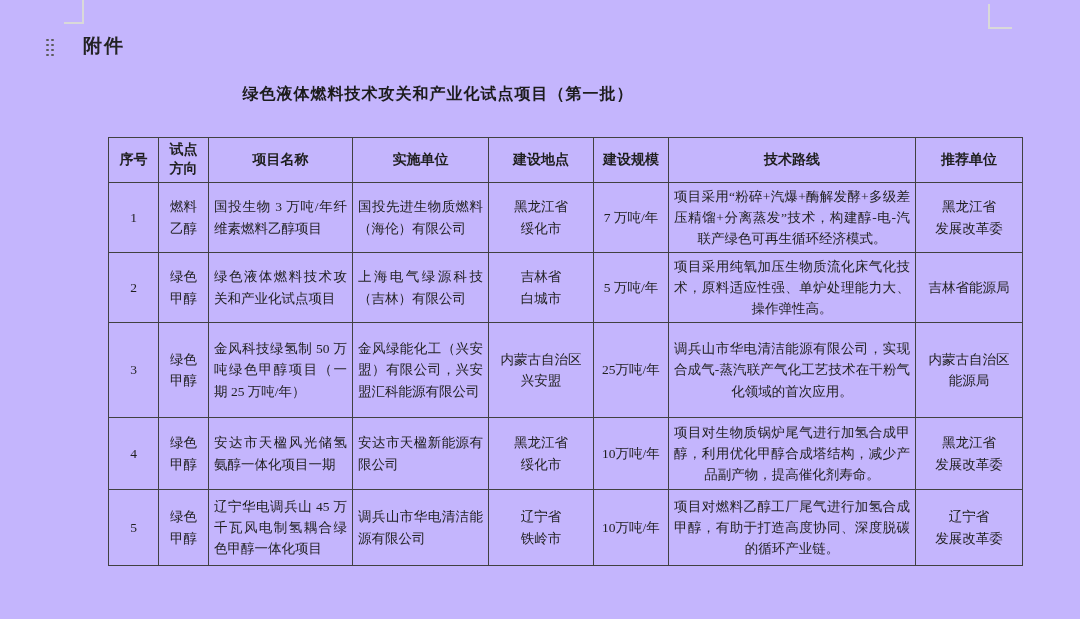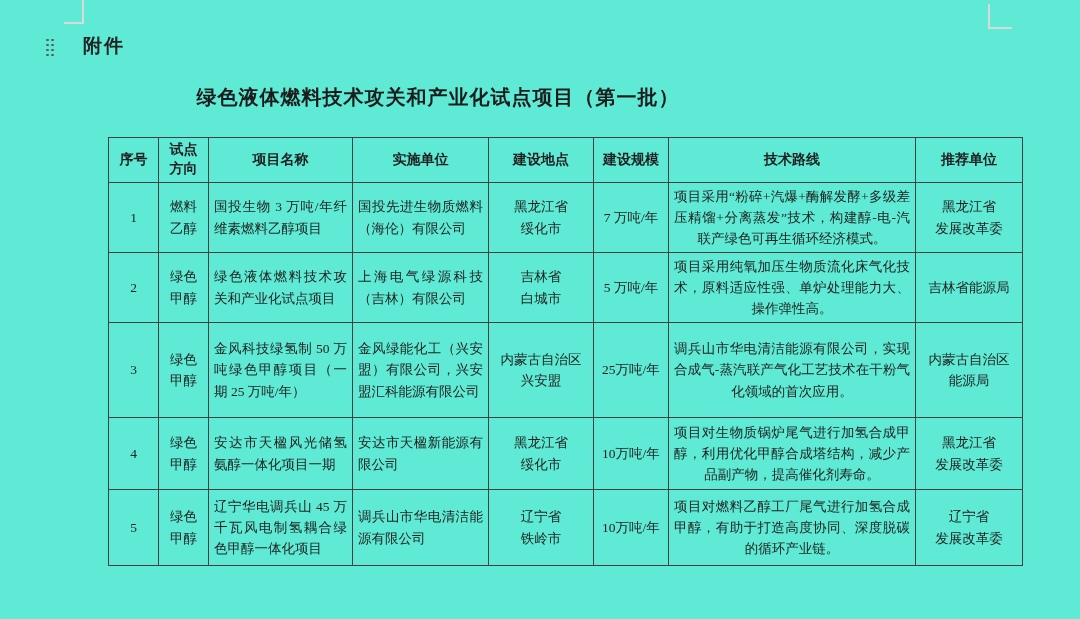--- a/index.html
+++ b/index.html
@@ -1,38 +1,38 @@
 <!DOCTYPE html>
 <html><head>
 <meta charset="utf-8">
 <style>
   * { margin:0; padding:0; box-sizing:border-box; }
   html,body { width:1080px; height:619px; background:#ffffff; overflow:hidden;
               font-family:"Liberation Serif","DejaVu Serif",serif; color:#1f1f1f; }
-  .page { position:relative; width:1080px; height:619px; background:#5eead4; }
+  .page { position:relative; width:1080px; height:619px; background:#c4b5fd; }
 
   
   .corner-mark { position:absolute; }
   .corner-mark.left  { left:64px; top:0;  width:20px; height:24px;
                        border-right:2px solid #d9d9d9; border-bottom:2px solid #d9d9d9; }
   .corner-mark.right { left:988px; top:4px; width:24px; height:25px;
                        border-left:2px solid #d9d9d9; border-bottom:2px solid #d9d9d9; }
 
   
   .attach-row { position:absolute; left:46px; top:33px; display:flex; align-items:center; }
   .drag-handle { display:grid; grid-template-columns:repeat(2,4px); grid-auto-rows:4px;
                  gap:1px; margin-right:28px; margin-top:4px; cursor:grab; }
   .drag-handle i { width:2.6px; height:2.6px; background:#5c5c5c; border-radius:50%; display:block; }
   .attach-label { font-family:"Liberation Sans","DejaVu Sans",sans-serif;
                   font-weight:bold; font-size:19px; color:#222; letter-spacing:2px; }
 
   
   .doc-title { position:absolute; left:0; top:84px; width:876px; text-align:center;
                font-family:"Liberation Sans","DejaVu Sans",sans-serif;
-               font-weight:bold; font-size:20px; color:#1c1c1c; letter-spacing:1px; }
+               font-weight:bold; font-size:16px; color:#1c1c1c; letter-spacing:1px; }
 
   
   table { position:absolute; left:83px; top:137px; width:914px;
           border-collapse:collapse; table-layout:fixed;margin-left:25px; }
   th, td { border:1px solid #414141; vertical-align:middle;
            font-size:13.5px; line-height:1.58; white-space:pre-line;
            overflow:hidden; }
   thead tr { height:45px; }
   th { font-weight:bold; font-size:14px; text-align:center; line-height:1.35; padding:2px; }
   tbody tr:nth-child(1) { height:70px; }

